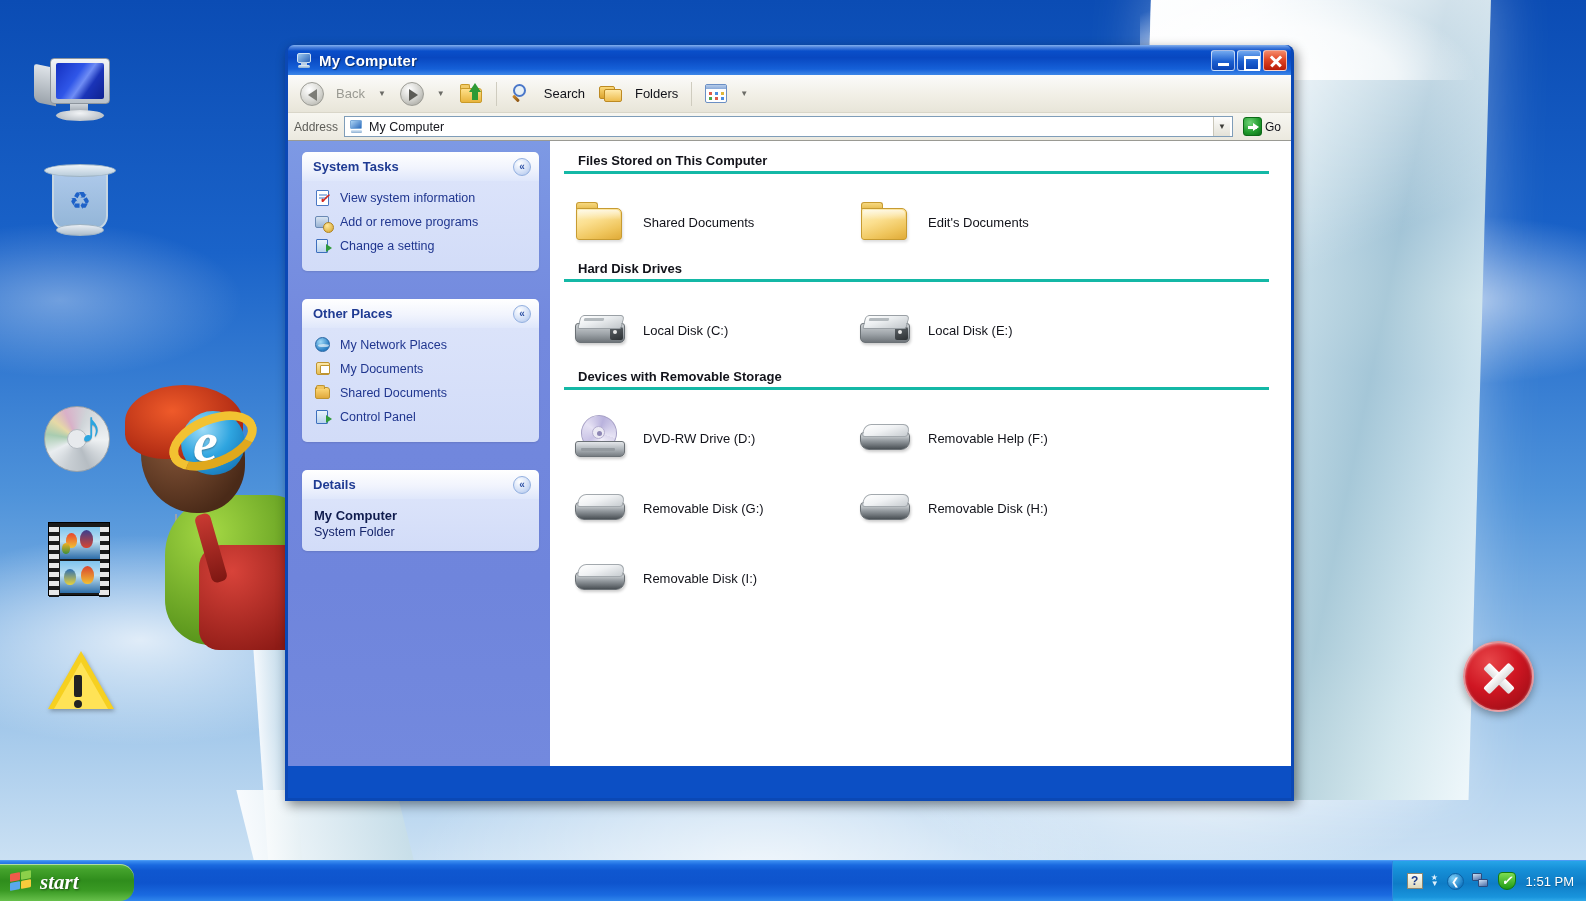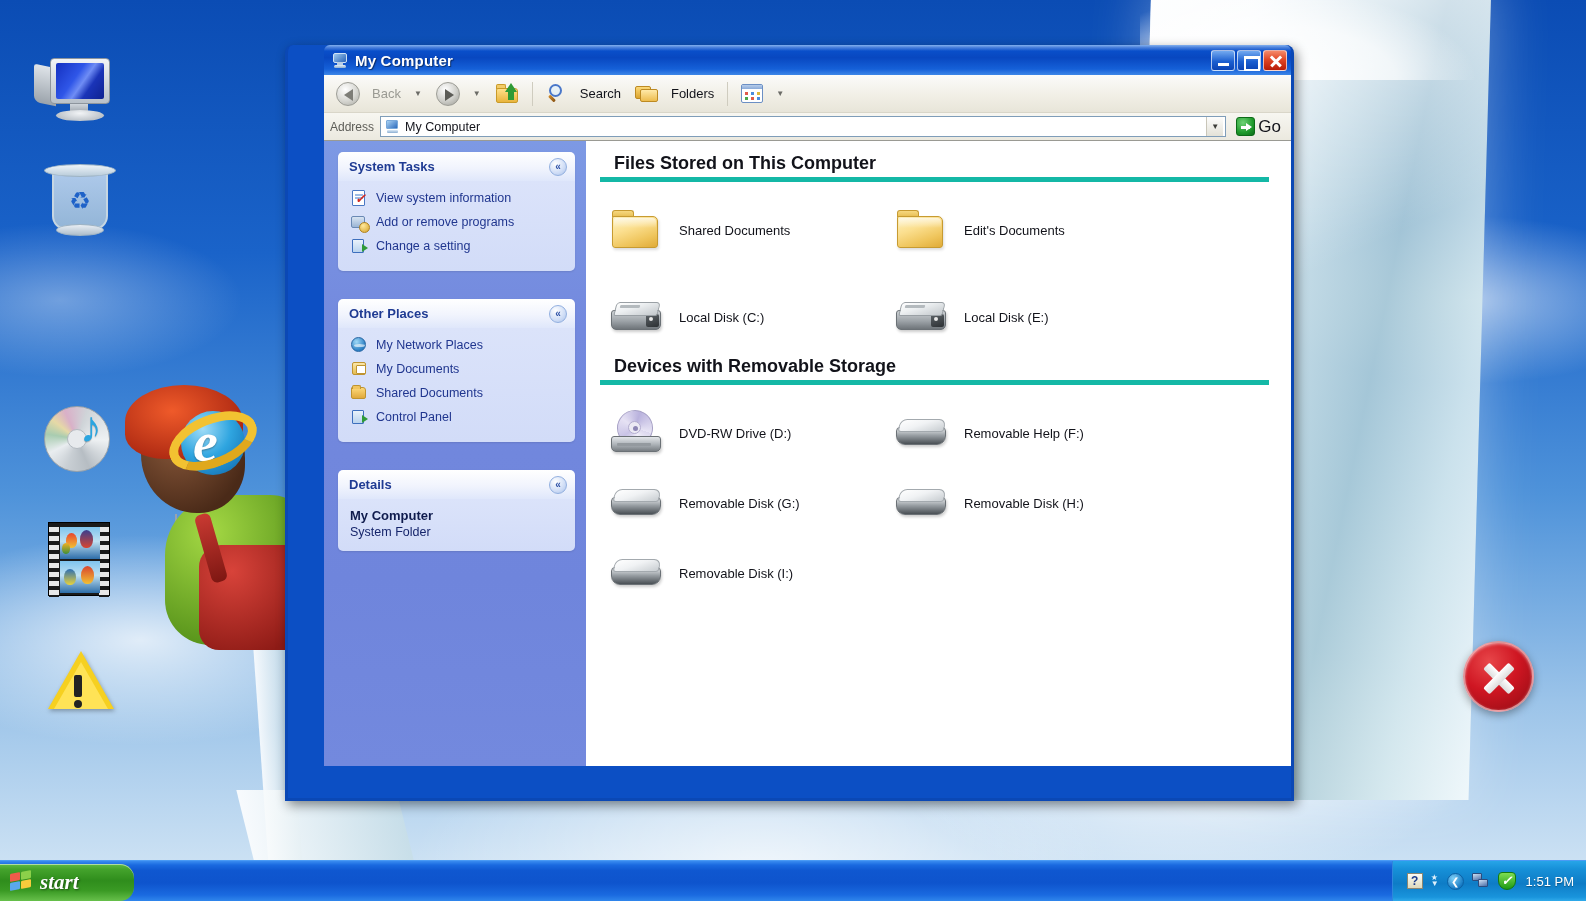--- a/index.html
+++ b/index.html
@@ -165,21 +165,20 @@
   #redx .x1 { transform:rotate(45deg); }
   #redx .x2 { transform:rotate(-45deg); }
 
   
   #window {
     position:absolute; left:285px; top:45px; width:1009px; height:756px;
     background:#0c4fc4;
     border:3px solid #0b48b5; border-top:none;
     border-radius:8px 8px 0 0;
     box-shadow:3px 4px 12px rgba(0,0,0,.45);
-    padding-left:36px;
   }
   #titlebar {
     height:30px; border-radius:6px 6px 0 0;
     background:linear-gradient(180deg,#1c6de0 0%,#0a53cf 8%,#0847c0 42%,#1560d8 80%,#3d87e8 100%);
     display:flex; align-items:center; padding:0 4px 0 7px; position:relative;
   }
   #titlebar:before {
     content:""; position:absolute; left:0; right:0; top:0; height:6px;
     background:linear-gradient(180deg, rgba(255,255,255,.45), rgba(255,255,255,0));
     border-radius:6px 6px 0 0;
@@ -282,21 +281,21 @@
   #addr-drop { width:17px; height:19px; display:flex; align-items:center; justify-content:center;
     background:linear-gradient(180deg,#fdfdfc,#e3e1d7); border-left:1px solid #c9c6b9; }
   #addr-drop span { font-size:8px; color:#3c3c38; }
   #go-btn { display:flex; align-items:center; gap:3px; padding:1px 4px; cursor:default; }
   .go-arrow { width:19px; height:19px; border-radius:3px; position:relative;
     background:radial-gradient(circle at 35% 28%, #6fd276, #1f9a2c 60%, #0c6b18 100%);
     border:1px solid #0c6b18; }
   .go-arrow:after { content:""; position:absolute; left:4px; top:8px; width:9px; height:3px; background:#fff; }
   .go-arrow:before { content:""; position:absolute; right:2px; top:5px; width:0; height:0;
     border-top:4.5px solid transparent; border-bottom:4.5px solid transparent; border-left:6px solid #fff; }
-  #go-label { font-size:17px; color:#12131a; }
+  #go-label { font-size:12px; color:#12131a; }
 
   #body-area { display:flex; height:625px; background:#fff; }
 
   
   #sidebar {
     width:262px; flex:0 0 262px; padding:11px 11px 0 14px;
     background:linear-gradient(180deg,#7d99e4 0%,#7389de 30%,#6f85dc 70%,#7389de 100%);
     overflow:hidden;
   }
   .panel { border-radius:5px; overflow:hidden; margin-bottom:28px;
@@ -345,23 +344,23 @@
     border-radius:50%; background:radial-gradient(circle at 35% 30%,#ffe89a,#d4a22b); border:1px solid #b0821f; }
 
   #details-body { padding:9px 10px 12px 12px;
     background:linear-gradient(180deg,#dbe3fa 0%,#d2dcf8 100%); }
   #details-name { font-size:13px; font-weight:bold; color:#0f1b4d; margin-bottom:2px; }
   #details-type { font-size:12.5px; color:#16256b; }
 
   
   #content { flex:1; background:#fff; padding:12px 0 0 0; position:relative; overflow:hidden; }
   .group { margin-bottom:4px; }
-  .group-head { font-size:18px; font-weight:bold; color:#12131a;
+  .group-head { font-size:13px; font-weight:bold; color:#12131a;
     padding:0 0 3px 14px; margin:0 22px 0 14px;
-    border-bottom:5px solid #14b8a6; }
+    border-bottom:3px solid #14b8a6; }
   .grid { display:flex; flex-wrap:wrap; padding:13px 0 0 18px; }
   .cell { width:285px; height:70px; display:flex; align-items:center; gap:13px;
     padding-left:4px; cursor:default; }
   .cell-label { font-size:13px; color:#12131a; }
   .cell-ico { width:58px; height:50px; position:relative; flex:0 0 auto; }
 
   
   .bf-tab { position:absolute; left:4px; top:5px; width:22px; height:7px;
     background:linear-gradient(180deg,#f6d880,#e7bd51); border:1px solid #c79b31;
     border-bottom:none; border-radius:3px 3px 0 0; }
@@ -722,20 +721,21 @@
             <span class="cell-ico">
                 <i class="bf-tab"></i>
                 <i class="bf-body"></i>
               </span>
             <span class="cell-label">Edit's Documents</span>
           </div>
         </div>
       </div>
 
       <div class="group">
+        <div class="group-head">Hard Disk Drives</div>
         <div class="grid">
           <div class="cell">
             <span class="cell-ico">
                 <i class="hd-base"></i>
                 <i class="hd-dark"></i>
                 <i class="hd-led"></i>
                 <i class="hd-top"></i>
                 <i class="hd-slot"></i>
               </span>
             <span class="cell-label">Local Disk (C:)</span>

